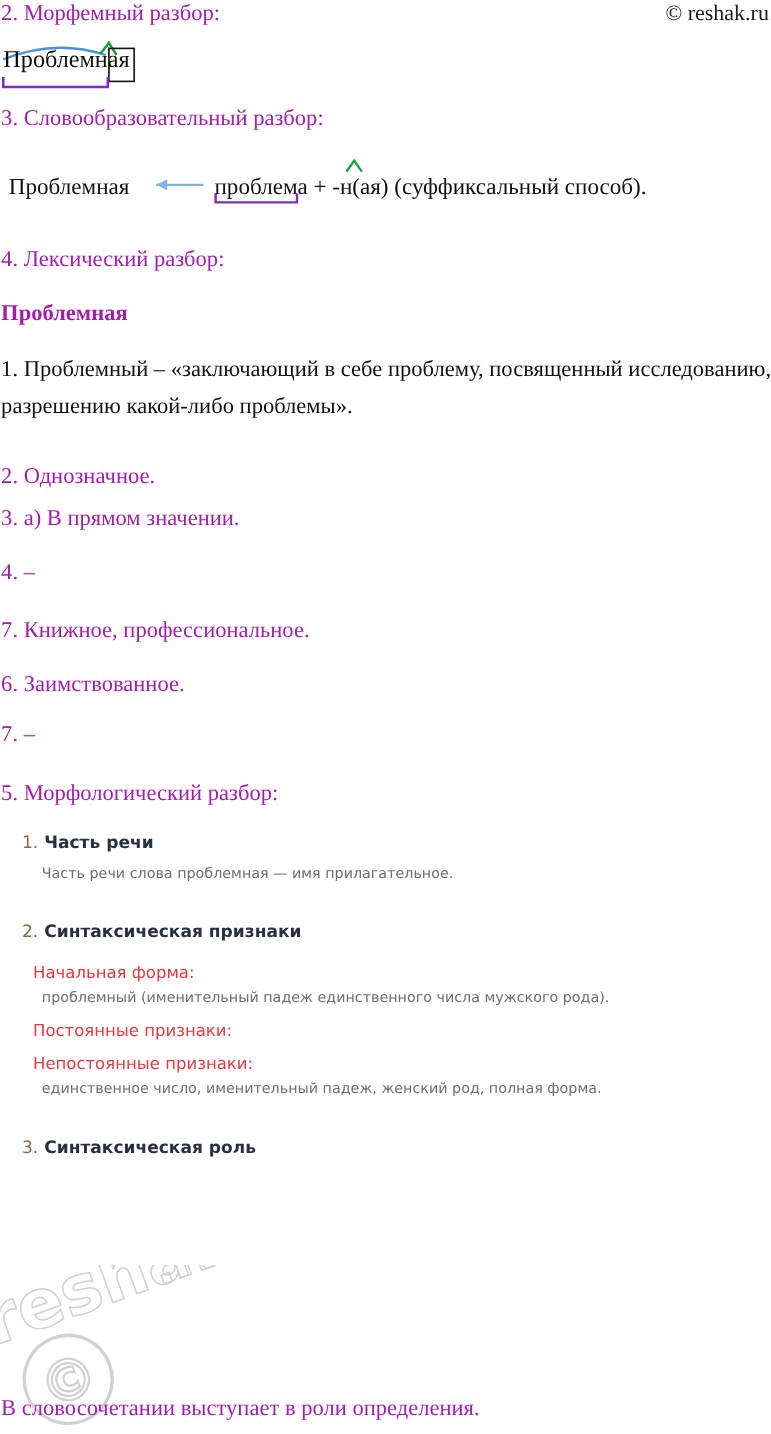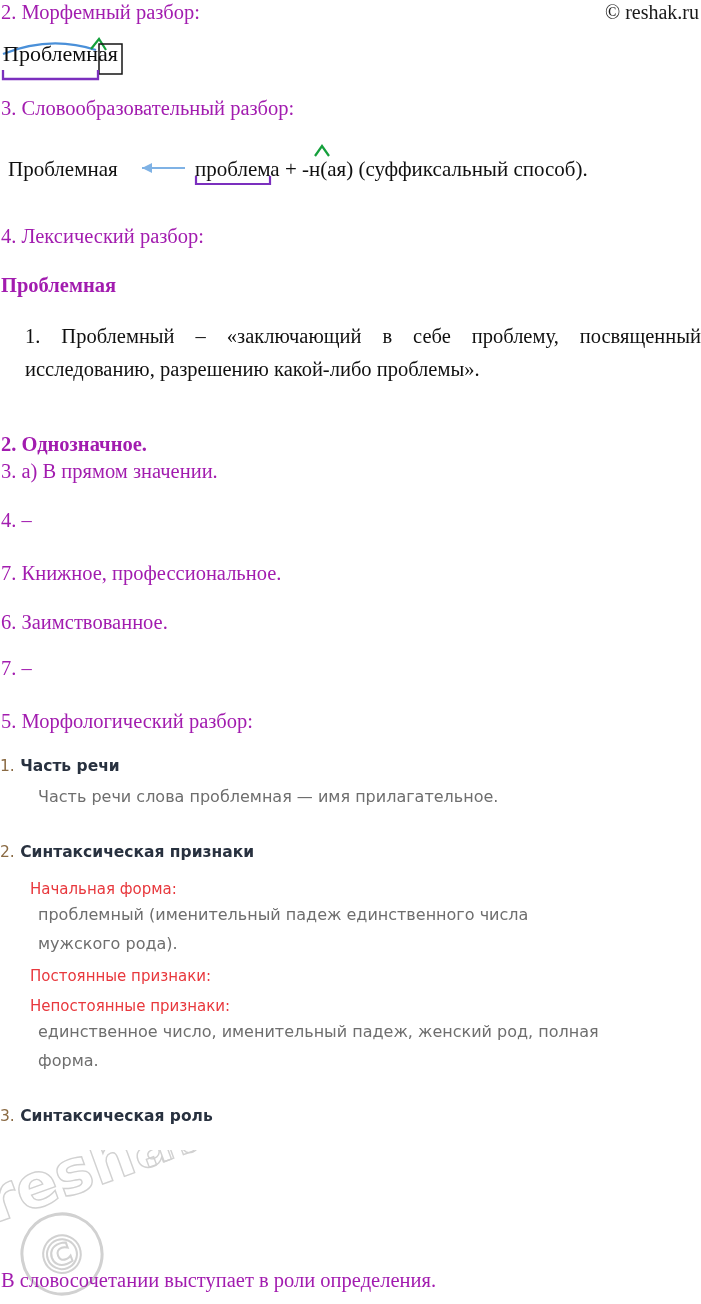--- a/index.html
+++ b/index.html
@@ -98,46 +98,46 @@
   .lex-para {
     position: absolute;
     left: 1px;
     width: 700px;
     font-family: "Liberation Serif", "DejaVu Serif", serif;
     font-size: 20.5px;
     color: #101010;
     text-align: justify;
     text-justify: inter-word;
     line-height: 1.62;
-    padding-left: 24px;
   }
 
   
   .morpho-card {
     position: absolute;
     left: 0px;
     top: 756px;
     width: 701px;
   }
   .mc-head {
     font-family: "DejaVu Sans", "Liberation Sans", sans-serif;
     font-size: 15.5px;
     font-weight: bold;
     color: #28313f;
     margin: 0;
+    padding-left: 20px;
     line-height: 1.35;
     white-space: nowrap;
   }
   .mc-head .mc-num {
     color: #8a6a43;
     font-weight: normal;
   }
   .mc-body {
     font-family: "DejaVu Sans", "Liberation Sans", sans-serif;
-    font-size: 16px;
+    font-size: 13px;
     color: #6e6e6e;
     margin: 0;
     padding-left: 38px;
     line-height: 1.78;
     max-width: 600px;
   }
   .mc-label {
     font-family: "DejaVu Sans", "Liberation Sans", sans-serif;
     font-size: 15px;
     color: #e8383d;
@@ -214,21 +214,21 @@
       <path d="M 315 16 L 322 6 L 329 16" fill="none" stroke="#15a03c" stroke-width="2.2"></path>
     </svg>
     <div class="deriv-text deriv-left">Проблемная</div>
     <div class="deriv-text deriv-right"><span>проблема</span>&nbsp;<span>+</span>&nbsp;<span>-н(ая)</span>&nbsp;<span>(суффиксальный способ).</span></div>
   </div>
 
   <div class="serif-line" style="top:224px;">4. Лексический разбор:</div>
   <div class="serif-line serif-bold" style="top:273px;">Проблемная</div>
 
   <div class="lex-para" style="top:320px;">1. Проблемный – «заключающий в себе проблему, посвященный исследованию, разрешению какой-либо проблемы».</div>
-  <div class="serif-line" style="top:432px;font-weight:bold;">2. Однозначное.</div>
+  <div class="serif-line" style="top:421px;">2. Однозначное.</div>
   <div class="serif-line" style="top:459px;">3. а) В прямом значении.</div>
   <div class="serif-line" style="top:508px;">4. –</div>
   <div class="serif-line" style="top:561px;">7. Книжное, профессиональное.</div>
   <div class="serif-line" style="top:610px;">6. Заимствованное.</div>
   <div class="serif-line" style="top:656px;">7. –</div>
 
   <div class="serif-line" style="top:709px;">5. Морфологический разбор:</div>
 
   <div class="morpho-card">
 

